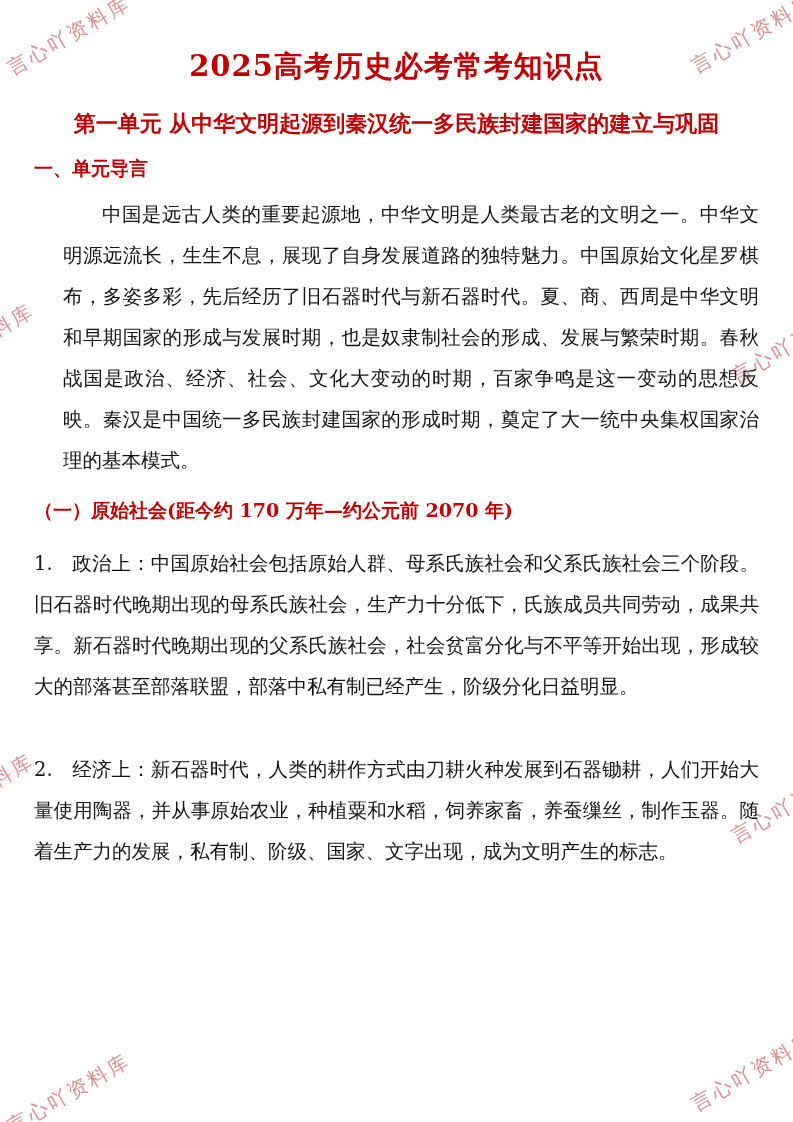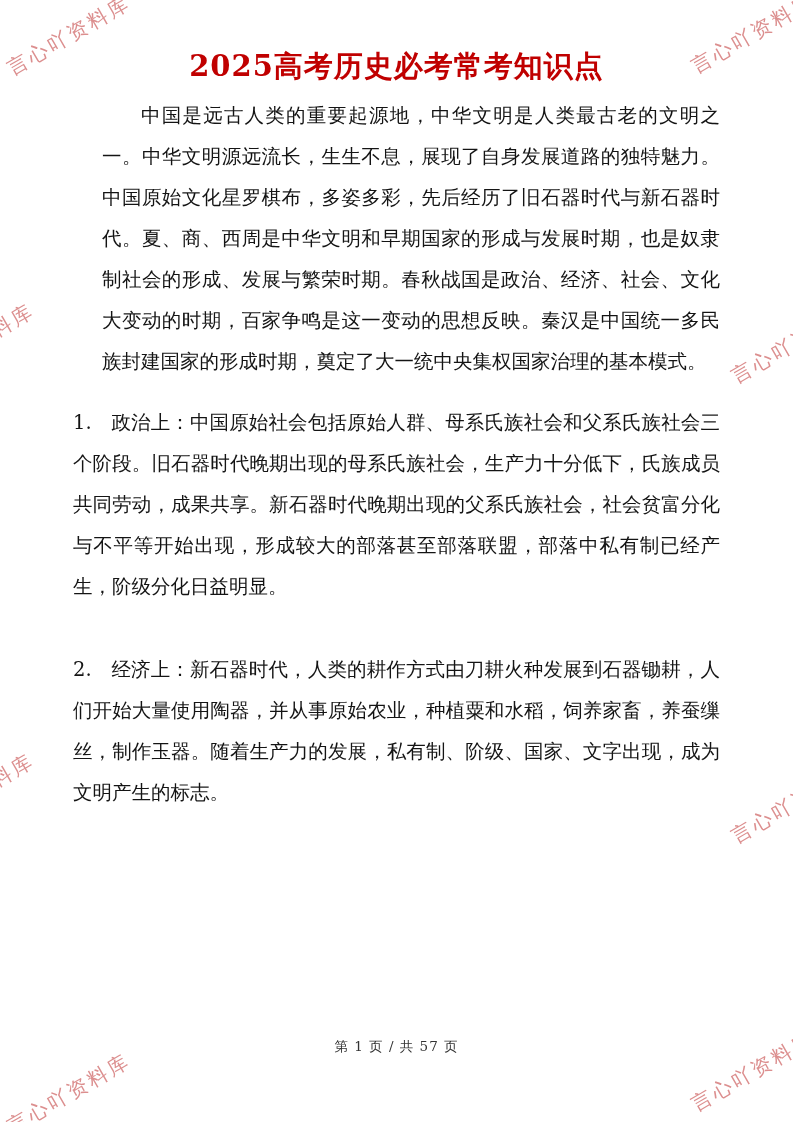--- a/index.html
+++ b/index.html
@@ -12,21 +12,21 @@
     width: 793px;
     height: 1122px;
     margin: 0 auto;
     background: #ffffff;
     overflow: hidden;
     font-family: "DejaVu Serif", "Liberation Serif", serif;
     color: #111111;
   }
   .content {
     position: relative;
-    padding: 0 73px;
+    padding: 0 34px;
     z-index: 2;
   }
   .doc-title {
     margin: 50px 0 0;
     font-size: 29px;
     line-height: 1.15;
     font-weight: bold;
     text-align: center;
     color: #c00000;
     letter-spacing: 1px;
@@ -114,27 +114,29 @@
   <span class="wm wm-mr">言心吖资料库</span>
   <span class="wm wm-ll">言心吖资料库</span>
   <span class="wm wm-lr">言心吖资料库</span>
   <span class="wm wm-bl">言心吖资料库</span>
   <span class="wm wm-br">言心吖资料库</span>
 
   <div class="content">
 
     <h1 class="doc-title">2025高考历史必考常考知识点</h1>
 
+    <h2 class="unit-heading">第一单元 从中华文明起源到秦汉统一多民族封建国家的建立与巩固</h2>
 
+    <h3 class="sec-heading">一、单元导言</h3>
 
     <p class="body-para indent">中国是远古人类的重要起源地，中华文明是人类最古老的文明之一。中华文明源远流长，生生不息，展现了自身发展道路的独特魅力。中国原始文化星罗棋布，多姿多彩，先后经历了旧石器时代与新石器时代。夏、商、西周是中华文明和早期国家的形成与发展时期，也是奴隶制社会的形成、发展与繁荣时期。春秋战国是政治、经济、社会、文化大变动的时期，百家争鸣是这一变动的思想反映。秦汉是中国统一多民族封建国家的形成时期，奠定了大一统中央集权国家治理的基本模式。</p>
 
 
+    <h4 class="sub-heading">（一）原始社会(距今约 170 万年—约公元前 2070 年)</h4>
 
     <p class="body-para item">1.　政治上：中国原始社会包括原始人群、母系氏族社会和父系氏族社会三个阶段。旧石器时代晚期出现的母系氏族社会，生产力十分低下，氏族成员共同劳动，成果共享。新石器时代晚期出现的父系氏族社会，社会贫富分化与不平等开始出现，形成较大的部落甚至部落联盟，部落中私有制已经产生，阶级分化日益明显。</p>
 
     <p class="body-para item">2.　经济上：新石器时代，人类的耕作方式由刀耕火种发展到石器锄耕，人们开始大量使用陶器，并从事原始农业，种植粟和水稻，饲养家畜，养蚕缫丝，制作玉器。随着生产力的发展，私有制、阶级、国家、文字出现，成为文明产生的标志。</p>
 
   </div>
 
-  <div class="footer">第 1 页 / 共 57 页</div>
 
 </div>
 
 </body></html>

